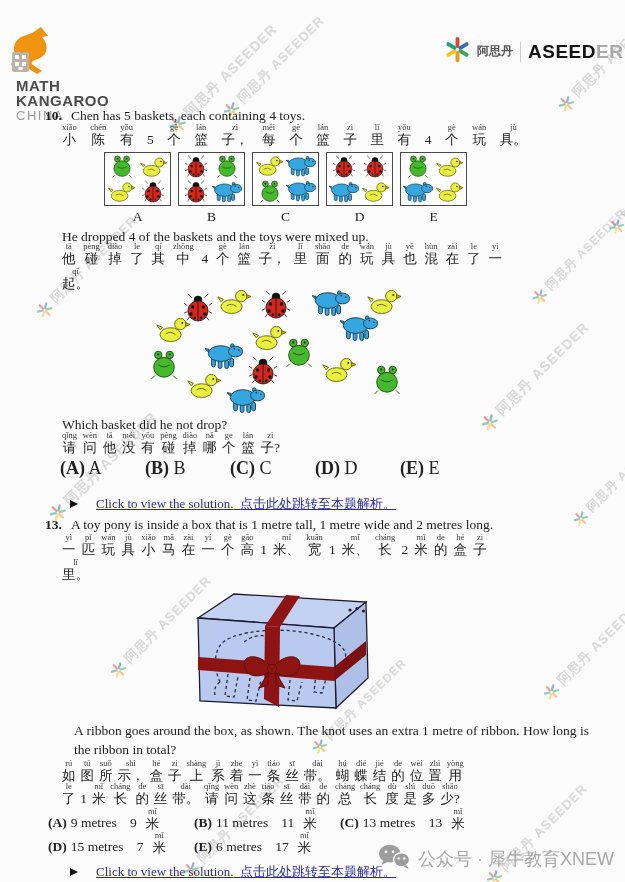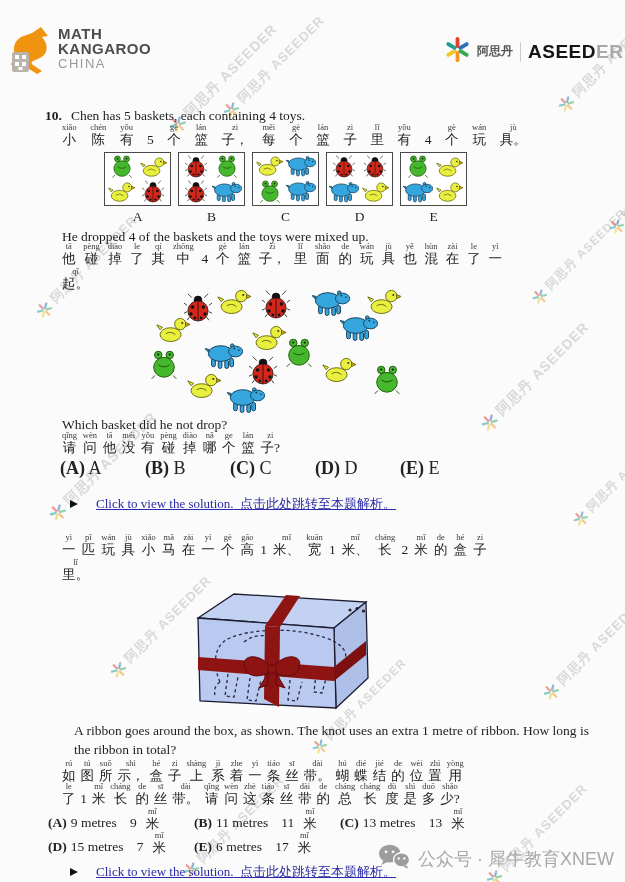--- a/index.html
+++ b/index.html
@@ -6,21 +6,21 @@
   body{background:#e8e8e8;}
   #page{position:relative;width:625px;height:882px;background:#fbfbfb;overflow:hidden;
         font-family:"Liberation Serif","DejaVu Serif",serif;color:#222;}
   
   .wm{position:absolute;transform:rotate(-45deg);transform-origin:center;
       color:rgba(175,175,175,.45);font-family:"Liberation Sans",sans-serif;
       font-weight:700;letter-spacing:1px;white-space:nowrap;display:flex;align-items:center;gap:4px;
       pointer-events:none;}
   .wm svg{opacity:.5;}
   
-  #brand{position:absolute;left:10px;top:26px;display:flex;align-items:flex-start;}
+  #brand{position:absolute;left:10px;top:26px;display:flex;align-items:flex-start;flex-direction:column;}
   #brand-text{margin-left:6px;font-family:"Liberation Sans",sans-serif;color:#4c4c4c;
               font-weight:700;font-size:15px;line-height:15px;letter-spacing:.5px;}
   #brand-text .sub{font-weight:400;font-size:13px;color:#9a9a9a;letter-spacing:1.5px;}
   #partner{position:absolute;left:444px;top:36px;display:flex;align-items:center;}
   #partner .cn{font-size:12px;font-weight:700;color:#555;margin:0 7px 0 6px;}
   #partner .bar{width:1px;height:20px;background:#ccc;margin-right:7px;}
   #partner .en{font-family:"Liberation Sans",sans-serif;font-weight:800;font-size:19px;letter-spacing:.5px;}
   #partner .en .b{color:#141414;} #partner .en .g{color:#a9a9a9;}
   
   .qline{position:absolute;font-size:13.5px;color:#1d1d1d;}
@@ -1051,20 +1051,23 @@
       </span>
     </div>
 
 <div id="q10-options"><span class="opt10"><b>(A)</b> A</span><span class="opt10"><b>(B)</b> B</span><span class="opt10"><b>(C)</b> C</span><span class="opt10"><b>(D)</b> D</span><span class="opt10"><b>(E)</b> E</span></div>
 
 <div class="sol" style="top:495px;">
   <span class="arrow"></span>
   <a><span>Click to view the solution.</span>&nbsp; <span>点击此处跳转至本题解析。</span></a>
 </div>
 
+<div class="qline" style="left:45px;top:517px;">
+  <span class="qnum">13.</span><span>A toy pony is inside a box that is 1 metre tall, 1 metre wide and 2 metres long.</span>
+</div>
 <div class="ruby" style="left:62px;top:532px;width:425px;">
       <span class="rb">
         <span class="rp">yì</span>
         <span class="rc">一</span>
       </span>
       <span class="rb">
         <span class="rp">pǐ</span>
         <span class="rc">匹</span>
       </span>
       <span class="rb">

